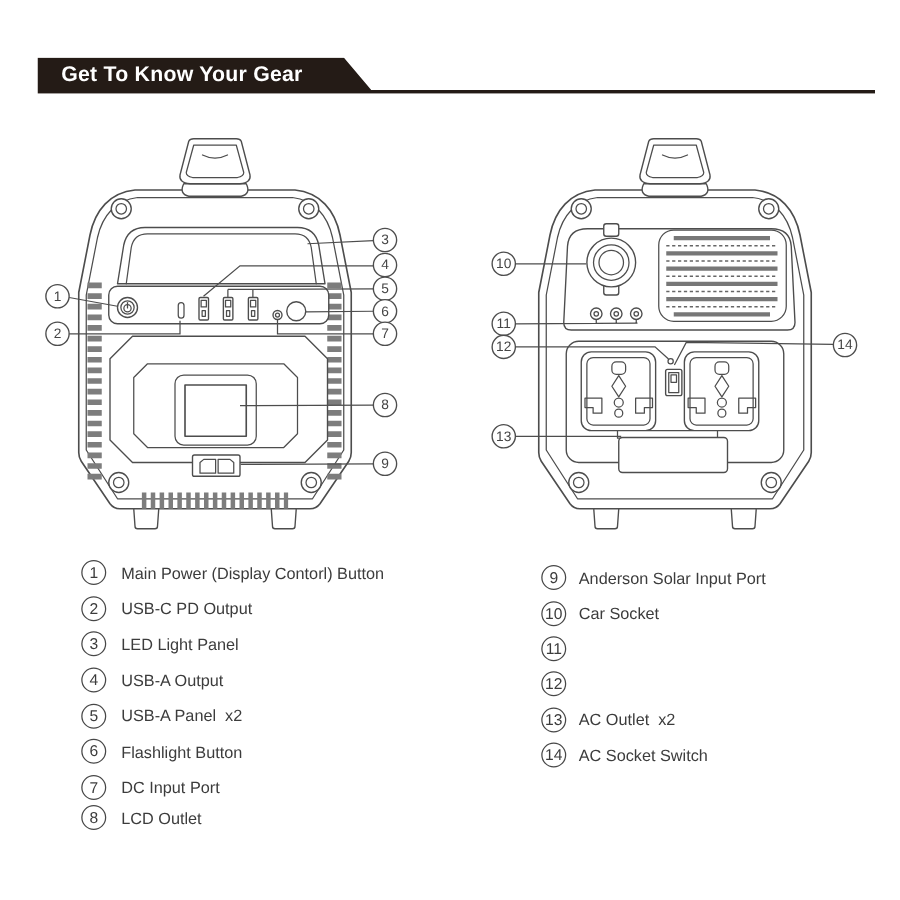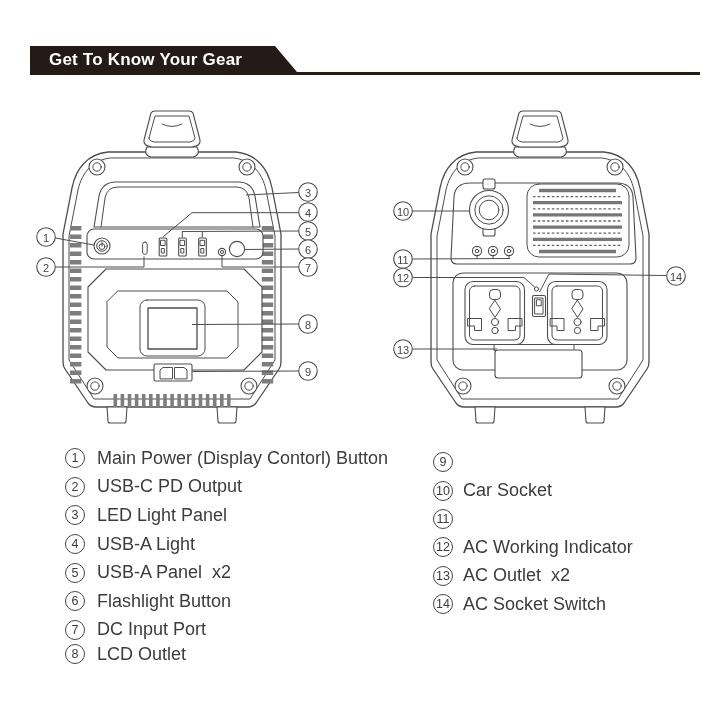--- a/index.html
+++ b/index.html
@@ -14,21 +14,21 @@
   .diagram{position:absolute;left:0;top:92px;width:720px;height:340px;}
   
   .legend-col{position:absolute;display:flex;flex-direction:column;}
   .legend-col.left{left:65px;top:444px;}
   .legend-col.right{left:433px;top:448px;}
   .legend-row{height:28.6px;display:flex;align-items:center;}
   .legend-col.right .legend-row{height:28.4px;}
   .legend-num{flex:0 0 auto;width:20px;height:20px;border:1.4px solid #474747;border-radius:50%;
     box-sizing:border-box;display:flex;align-items:center;justify-content:center;
     font-size:12.5px;color:#3c3c3c;}
-  .legend-label{margin-left:12px;font-size:18px;color:#3c3c3c;white-space:pre;}
+  .legend-label{margin-left:12px;font-size:13px;color:#3c3c3c;white-space:pre;}
   .legend-col.right .legend-label{margin-left:10px;}
   svg{display:block;}
   .ln{stroke:#4d4d4d;fill:none;stroke-width:1.1;stroke-linejoin:round;stroke-linecap:round;}
   .lnw{stroke:#4d4d4d;fill:#ffffff;stroke-width:1.1;stroke-linejoin:round;}
   .thin{stroke-width:1;}
   .callout-circle{stroke:#4d4d4d;fill:#ffffff;stroke-width:1.1;}
   .callout-line{stroke:#4d4d4d;fill:none;stroke-width:1;}
   .callout-num{font-family:"Liberation Sans",sans-serif;font-size:11px;fill:#454545;}
 </style>
 </head>
@@ -287,21 +287,21 @@
     <div class="legend-row">
         <span class="legend-num">2</span>
         <span class="legend-label">USB-C PD Output</span>
       </div>
     <div class="legend-row">
         <span class="legend-num">3</span>
         <span class="legend-label">LED Light Panel</span>
       </div>
     <div class="legend-row">
         <span class="legend-num">4</span>
-        <span class="legend-label">USB-A Light</span>
+        <span class="legend-label">USB-A Output</span>
       </div>
     <div class="legend-row">
         <span class="legend-num">5</span>
         <span class="legend-label">USB-A Panel  x2</span>
       </div>
     <div class="legend-row">
         <span class="legend-num">6</span>
         <span class="legend-label">Flashlight Button</span>
       </div>
     <div class="legend-row">
@@ -310,31 +310,31 @@
       </div>
     <div class="legend-row" style="margin-top:-4px">
         <span class="legend-num">8</span>
         <span class="legend-label">LCD Outlet</span>
       </div>
   </div>
 
   <div class="legend-col right">
     <div class="legend-row">
         <span class="legend-num">9</span>
+        <span class="legend-label">Anderson Solar Input Port</span>
       </div>
     <div class="legend-row">
         <span class="legend-num">10</span>
         <span class="legend-label">Car Socket</span>
       </div>
     <div class="legend-row">
         <span class="legend-num">11</span>
       </div>
     <div class="legend-row">
         <span class="legend-num">12</span>
-        <span class="legend-label">AC Working Indicator</span>
       </div>
     <div class="legend-row">
         <span class="legend-num">13</span>
         <span class="legend-label">AC Outlet  x2</span>
       </div>
     <div class="legend-row">
         <span class="legend-num">14</span>
         <span class="legend-label">AC Socket Switch</span>
       </div>
   </div>

